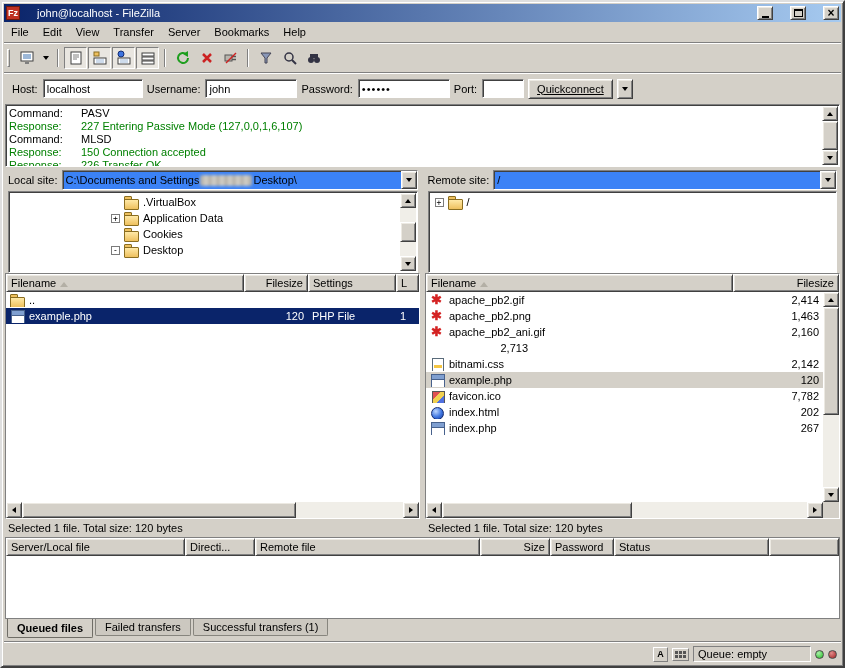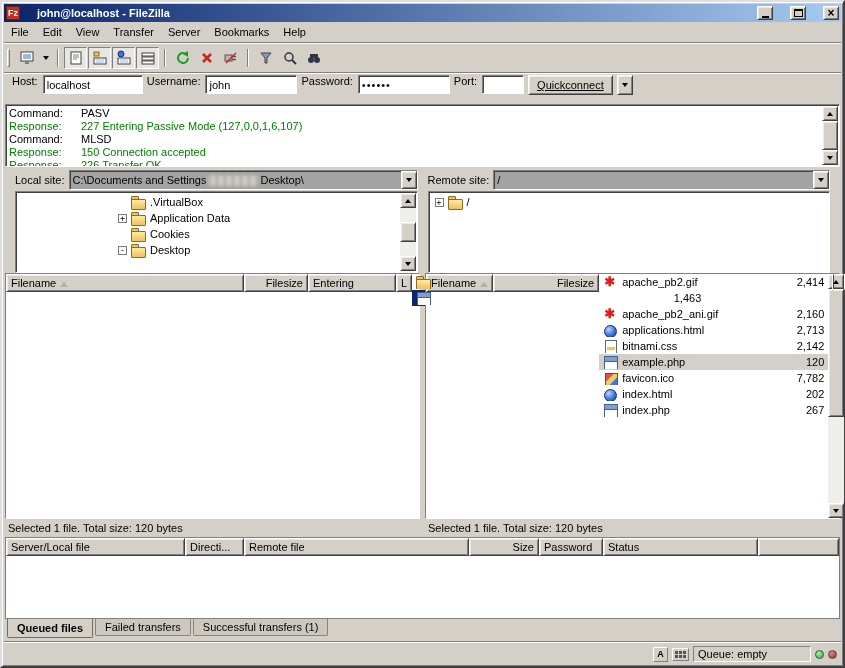--- a/index.html
+++ b/index.html
@@ -3,37 +3,37 @@
 <meta charset="utf-8">
 <style>
   *{box-sizing:border-box;margin:0;padding:0}
   body{width:845px;height:668px;font-family:"Liberation Sans",sans-serif;font-size:11px;color:#000;background:#d4d0c8}
   .window{width:845px;height:668px;background:#d4d0c8;border:2px solid;border-color:#dfdfdf #404040 #404040 #dfdfdf;box-shadow:inset 1px 1px 0 #fff,inset -1px -1px 0 #808080;padding:2px;display:flex;flex-direction:column}
   .raised{border:1px solid;border-color:#fff #404040 #404040 #fff;box-shadow:inset 1px 1px 0 #ece9e2,inset -1px -1px 0 #808080;background:#d4d0c8}
   .hsep{height:2px;border-top:1px solid #808080;border-bottom:1px solid #fff;margin:1px 0}
   
   .titlebar{height:18px;background:linear-gradient(90deg,#0a246a,#a6caf0);display:flex;align-items:center;gap:17px;padding:0 2px;flex:0 0 auto}
   .fz-logo{width:14px;height:14px;background:#bf3122;color:#fff;font-weight:bold;font-size:9px;display:flex;align-items:center;justify-content:center;border:1px solid #6d1a10}
-  .title-text{flex:1;color:#fff;font-weight:bold;white-space:nowrap;overflow:hidden}
+  .title-text{flex:1;color:#fff;font-weight:normal;white-space:nowrap;overflow:hidden}
   .tb-btn{width:16px;height:14px;display:flex;align-items:center;justify-content:center}
   .min-glyph{width:7px;height:2px;background:#000;margin-top:7px}
   .max-glyph{width:9px;height:8px;border:1px solid #000;border-top-width:2px}
   .x-glyph::before{content:"×";font-weight:bold;font-size:12px;line-height:10px}
   
   .menubar{display:flex;align-items:center;height:19px;flex:0 0 auto}
   .menu-item{padding:2px 7px;cursor:default}
   
   .toolbar{display:flex;align-items:center;height:26px;padding:0 3px;gap:1px;flex:0 0 auto}
   .gripper{width:3px;height:18px;border:1px solid;border-color:#fff #808080 #808080 #fff;margin-right:4px}
   .tool-btn{width:23px;height:22px;display:flex;align-items:center;justify-content:center;border:1px solid transparent}
   .tool-btn.narrow{width:13px}
   .tool-btn.pressed{background:#e9e6e0;border-color:#808080 #fff #fff #808080}
   .tool-sep{width:2px;height:18px;border-left:1px solid #808080;border-right:1px solid #fff;margin:0 4px}
   
-  .qc{display:flex;gap:4px;height:27px;padding:0 8px;flex:0 0 auto}
+  .qc{display:flex;align-items:center;gap:4px;height:27px;padding:0 8px;flex:0 0 auto}
   .qc label{margin-right:1px}
   .qc input{height:19px;border:1px solid;border-color:#808080 #fff #fff #808080;box-shadow:inset 1px 1px 0 #404040;background:#fff;padding:1px 3px;font:11px "Liberation Sans",sans-serif}
   .in-host{width:100px}.in-user{width:92px}.in-pass{width:92px;letter-spacing:1px}.in-port{width:42px}
   .qc-btn{height:20px;padding:2px 8px;display:flex;align-items:center;text-decoration:underline}
   .qc-drop{width:16px;height:20px;display:flex;align-items:center;justify-content:center}
   
   .t-dn{width:0;height:0;border:3px solid transparent;border-top:4px solid #000;margin-top:3px}
   .t-up{width:0;height:0;border:3px solid transparent;border-bottom:4px solid #000;margin-bottom:3px}
   .t-l{width:0;height:0;border:3px solid transparent;border-right:4px solid #000;margin-right:3px}
   .t-r{width:0;height:0;border:3px solid transparent;border-left:4px solid #000;margin-left:3px}
@@ -49,24 +49,24 @@
   .vsb-abs{position:absolute;top:1px;right:1px;bottom:1px}
   .sbtn{width:16px;height:15px;display:flex;align-items:center;justify-content:center;flex:0 0 auto}
   .track{flex:1;position:relative}
   .vthumb{position:absolute;left:0;width:16px}
   .hsb{height:16px;background:#f0eee8;display:flex;flex:0 0 auto}
   .hsb .sbtn{height:16px;width:16px}
   .htrack{flex:1;position:relative}
   .hthumb{position:absolute;top:0;height:16px}
   .corner{width:16px;height:16px;background:#d4d0c8;flex:0 0 auto}
   
-  .panes{display:flex;gap:10px;padding:0 11px;height:104px;flex:0 0 auto}
+  .panes{display:flex;gap:10px;padding:0 4px;height:104px;flex:0 0 auto}
   .pane{flex:1;display:flex;flex-direction:column;min-width:0}
   .site-row{display:flex;align-items:center;gap:4px;height:22px;flex:0 0 auto}
-  .combo{flex:1;height:20px;display:flex;align-items:stretch;border:1px solid;border-color:#808080 #fff #fff #808080;box-shadow:inset 1px 1px 0 #404040;background:#a3a3a3;min-width:0}
+  .combo{flex:1;height:20px;display:flex;align-items:stretch;border:1px solid;border-color:#808080 #fff #fff #808080;box-shadow:inset 1px 1px 0 #404040;background:#3b82f6;min-width:0}
   .combo-text{flex:1;display:flex;align-items:center;padding:0 3px;white-space:nowrap;overflow:hidden}
   .combo-btn{width:16px;display:flex;align-items:center;justify-content:center}
   .redact{display:inline-block;width:52px;height:11px;background:repeating-linear-gradient(90deg,#b9b5ad 0 4px,#cfccc4 4px 8px);filter:blur(1.5px);border-radius:2px;margin:0 1px;vertical-align:middle}
   .tree{flex:1;background:#fff;border:1px solid;border-color:#808080 #fff #fff #808080;box-shadow:inset 1px 1px 0 #404040;position:relative;overflow:hidden;padding:2px 18px 2px 2px}
   .tree-row{display:flex;align-items:center;height:16px;gap:4px;white-space:nowrap}
   .indent-deep{padding-left:100px}
   .indent-root{padding-left:4px}
   .exp{width:9px;height:9px;border:1px solid #7b7b7b;background:#fff;font:8px/7px "DejaVu Sans Mono",monospace;text-align:center;flex:0 0 auto}
   .exp-space{width:9px;flex:0 0 auto}
   
@@ -76,37 +76,37 @@
   .fi[data-icon="image"]::before{content:"✱";position:absolute;left:1px;top:-1px;color:#d42222;font-size:13px;line-height:13px;font-weight:bold}
   .fi[data-icon="html"]::before{content:"";position:absolute;left:1px;top:1px;width:11px;height:11px;border-radius:50%;background:radial-gradient(circle at 35% 30%,#bcd6ff 0%,#3d74e0 55%,#1b3c96 100%);border:1px solid #132c73}
   .fi[data-icon="css"]::after{content:"";position:absolute;left:2px;top:0;width:10px;height:12px;background:#fff;border:1px solid #5a6b7a}
   .fi[data-icon="css"]::before{content:"";position:absolute;left:4px;top:7px;width:8px;height:3px;background:#f4c542;z-index:1}
   .fi[data-icon="php"]::after{content:"";position:absolute;left:1px;top:0;width:12px;height:12px;background:#fff;border:1px solid #47618c}
   .fi[data-icon="php"]::before{content:"";position:absolute;left:1px;top:0;width:12px;height:4px;background:#7f9fd0;border:1px solid #47618c;z-index:1}
   .fi[data-icon="ico"]::after{content:"";position:absolute;left:2px;top:1px;width:11px;height:11px;border:1px solid #555;background:linear-gradient(135deg,#e05050 0 33%,#f0d050 33% 66%,#5070e0 66% 100%)}
   
   .files{display:flex;gap:5px;padding:0 1px;flex:1;min-height:0}
   .file-pane{flex:1;display:flex;flex-direction:column;min-width:0}
-  .listbox{flex:1;display:flex;flex-direction:row;border:1px solid;border-color:#808080 #fff #fff #808080;background:#fff;min-height:0}
+  .listbox{flex:1;display:flex;flex-direction:column;border:1px solid;border-color:#808080 #fff #fff #808080;background:#fff;min-height:0}
   .list-hdr{display:flex;height:18px;flex:0 0 auto;background:#d4d0c8}
   .hcell{padding:2px 4px;display:flex;align-items:center;gap:4px;overflow:hidden;white-space:nowrap}
   .body-wrap{flex:1;display:flex;min-height:0}
   .rows{flex:1;overflow:hidden;min-width:0}
   .frow{display:flex;height:16px;align-items:center;white-space:nowrap}
   .frow.sel-blue{background:#0a246a;color:#fff}
   .frow.sel-grey{background:#d4d0c8}
   .l-name{width:238px}.l-size{width:64px;justify-content:flex-end;text-align:right}.l-type{width:88px}.l-mod{flex:1}
   .r-name{flex:1;min-width:0}.r-size{width:106px;justify-content:flex-end;text-align:right}
   .cell{display:flex;align-items:center;gap:4px;padding:0 4px;overflow:hidden}
   .sel-status{height:18px;display:flex;align-items:center;padding:2px 3px;flex:0 0 auto}
   
   .queue{height:82px;padding:0 1px;flex:0 0 auto;display:flex}
   .queue-box{flex:1;display:flex;flex-direction:column;border:1px solid #808080;background:#fff}
   .qhdr{display:flex;height:18px;flex:0 0 auto;background:#d4d0c8}
-  .q1{width:179px}.q2{width:59px}.q3{width:225px}.q4{width:70px;justify-content:flex-end}.q5{width:64px}.q6{width:155px}.qf{flex:1}
+  .q1{width:179px}.q2{width:70px}.q3{width:225px}.q4{width:70px;justify-content:flex-end}.q5{width:64px}.q6{width:155px}.qf{flex:1}
   .qbody{flex:1;background:#fff}
   
   .tabs{display:flex;align-items:flex-start;gap:2px;height:21px;padding:0 3px;flex:0 0 auto}
   .tab{height:17px;display:flex;align-items:center;padding:8px 9px;background:#ccc8c0;border:1px solid #87857e;border-top:none;border-radius:0 0 2px 2px}
   .tab.active{height:19px;background:#d4d0c8;font-weight:bold;border-color:#6f6d66}
   
   .statusbar{height:20px;display:flex;align-items:center;justify-content:flex-end;gap:4px;padding:1px 4px;flex:0 0 auto}
   .sb-ico{width:15px;height:15px;display:flex;align-items:center;justify-content:center;font-weight:bold;font-size:9px;border:1px solid;border-color:#fff #808080 #808080 #fff}
   .sb-keypad{display:grid;grid-template-columns:repeat(3,3px);grid-auto-rows:3px;gap:1px;padding:2px;border:1px solid;border-color:#fff #808080 #808080 #fff}
   .sb-keypad i{background:#555}
@@ -352,21 +352,21 @@
       <div class="listbox">
         <div class="list-hdr">
           <span class="hcell raised l-name">
               <span>Filename</span>
               <span class="t-sort"></span>
             </span>
           <span class="hcell raised l-size">
               <span>Filesize</span>
             </span>
           <span class="hcell raised l-type">
-              <span>Entering</span>
+              <span>Settings</span>
             </span>
           <span class="hcell raised l-mod">
               <span>L</span>
             </span>
         </div>
         <div class="body-wrap">
           <div class="rows">
             <div class="frow">
               <span class="cell l-name">
                   <span class="fi" data-icon="folder"></span>
@@ -416,34 +416,34 @@
         <div class="body-wrap">
           <div class="rows">
             <div class="frow">
                 <span class="cell r-name">
                   <span class="fi" data-icon="image"></span>
                   <span>apache_pb2.gif</span>
                 </span>
                 <span class="cell r-size">2,414</span>
               </div>
             <div class="frow">
+                <span class="cell r-name">
+                  <span class="fi" data-icon="image"></span>
+                  <span>apache_pb2.png</span>
+                </span>
                 <span class="cell r-size">1,463</span>
               </div>
             <div class="frow">
                 <span class="cell r-name">
                   <span class="fi" data-icon="image"></span>
                   <span>apache_pb2_ani.gif</span>
                 </span>
                 <span class="cell r-size">2,160</span>
               </div>
             <div class="frow">
-                <span class="cell r-name">
-                  <span class="fi" data-icon="html"></span>
-                  <span>applications.html</span>
-                </span>
                 <span class="cell r-size">2,713</span>
               </div>
             <div class="frow">
                 <span class="cell r-name">
                   <span class="fi" data-icon="css"></span>
                   <span>bitnami.css</span>
                 </span>
                 <span class="cell r-size">2,142</span>
               </div>
             <div class="frow sel-grey">

